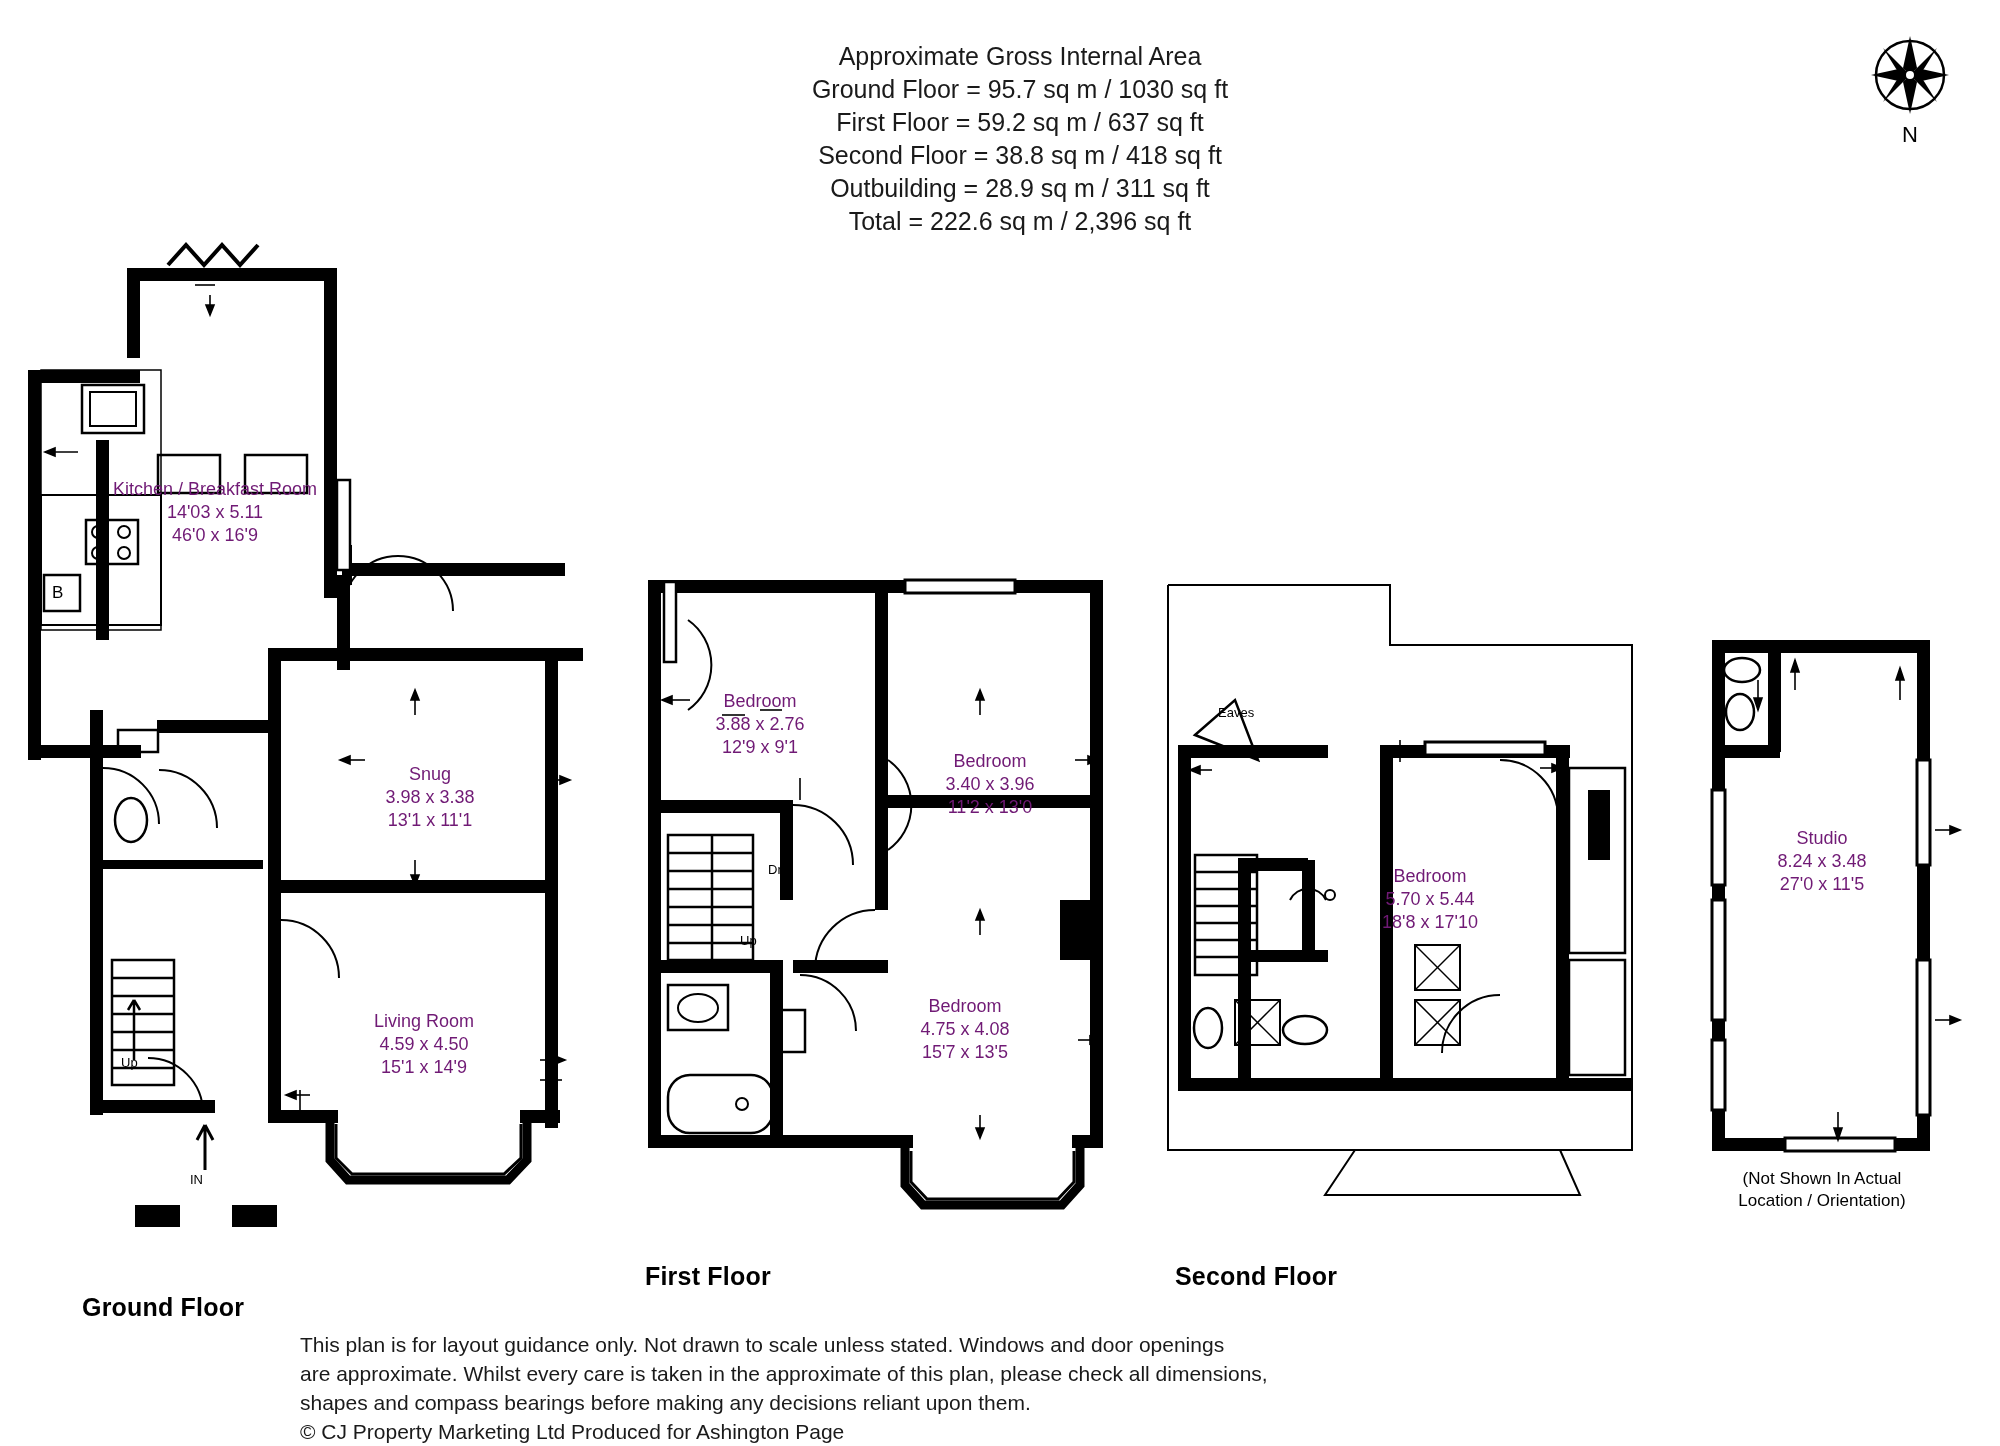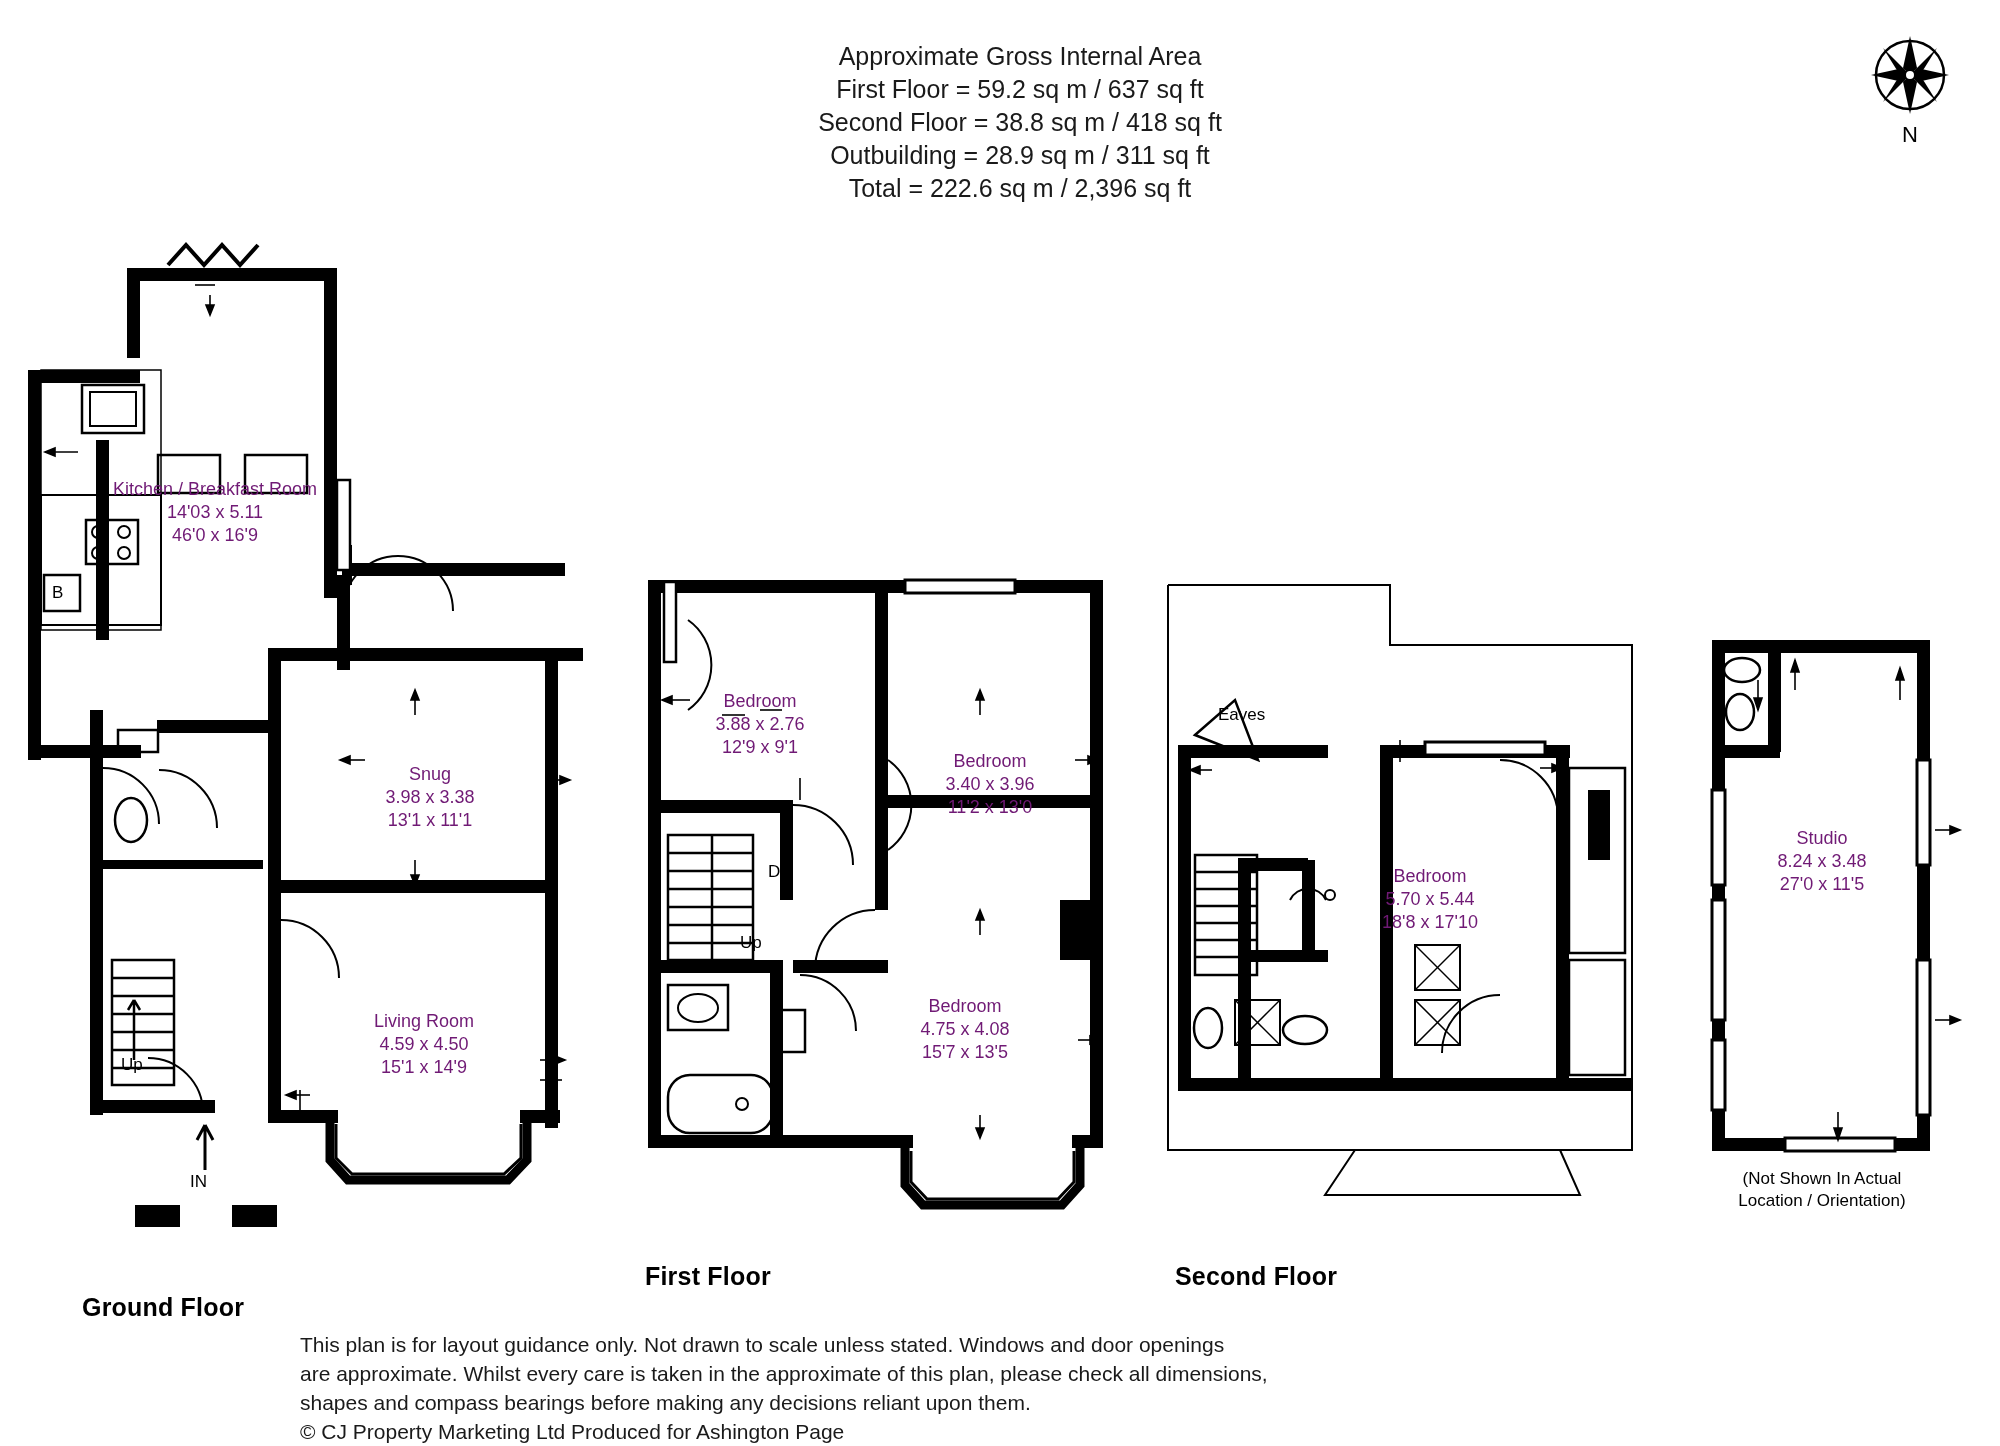--- a/index.html
+++ b/index.html
@@ -89,39 +89,40 @@
   .note {
     position: absolute;
     text-align: center;
     font-size: 17px;
     line-height: 22px;
     white-space: nowrap;
     transform: translateX(-50%);
   }
   .mini-label {
     position: absolute;
-    font-size: 17px;
+    font-size: 13px;
     white-space: nowrap;
   }
 
   svg.plan {
     position: absolute;
     left: 0; top: 0;
     width: 2000px;
     height: 1446px;
     pointer-events: none;
   }
 </style>
 </head>
 <body>
 
 <div class="page">
 
   <div class="area-summary">
     <div>Approximate Gross Internal Area</div>
+    <div>Ground Floor = 95.7 sq m / 1030 sq ft</div>
     <div>First Floor = 59.2 sq m / 637 sq ft</div>
     <div>Second Floor = 38.8 sq m / 418 sq ft</div>
     <div>Outbuilding = 28.9 sq m / 311 sq ft</div>
     <div>Total = 222.6 sq m / 2,396 sq ft</div>
   </div>
 
   <div class="compass">
     <svg width="110" height="95" viewBox="0 0 110 95">
       <circle cx="55" cy="45" r="34" fill="none" stroke="#000" stroke-width="2.5"></circle>
       <polygon points="55,6 62,38 55,45 48,38" fill="#000"></polygon>

